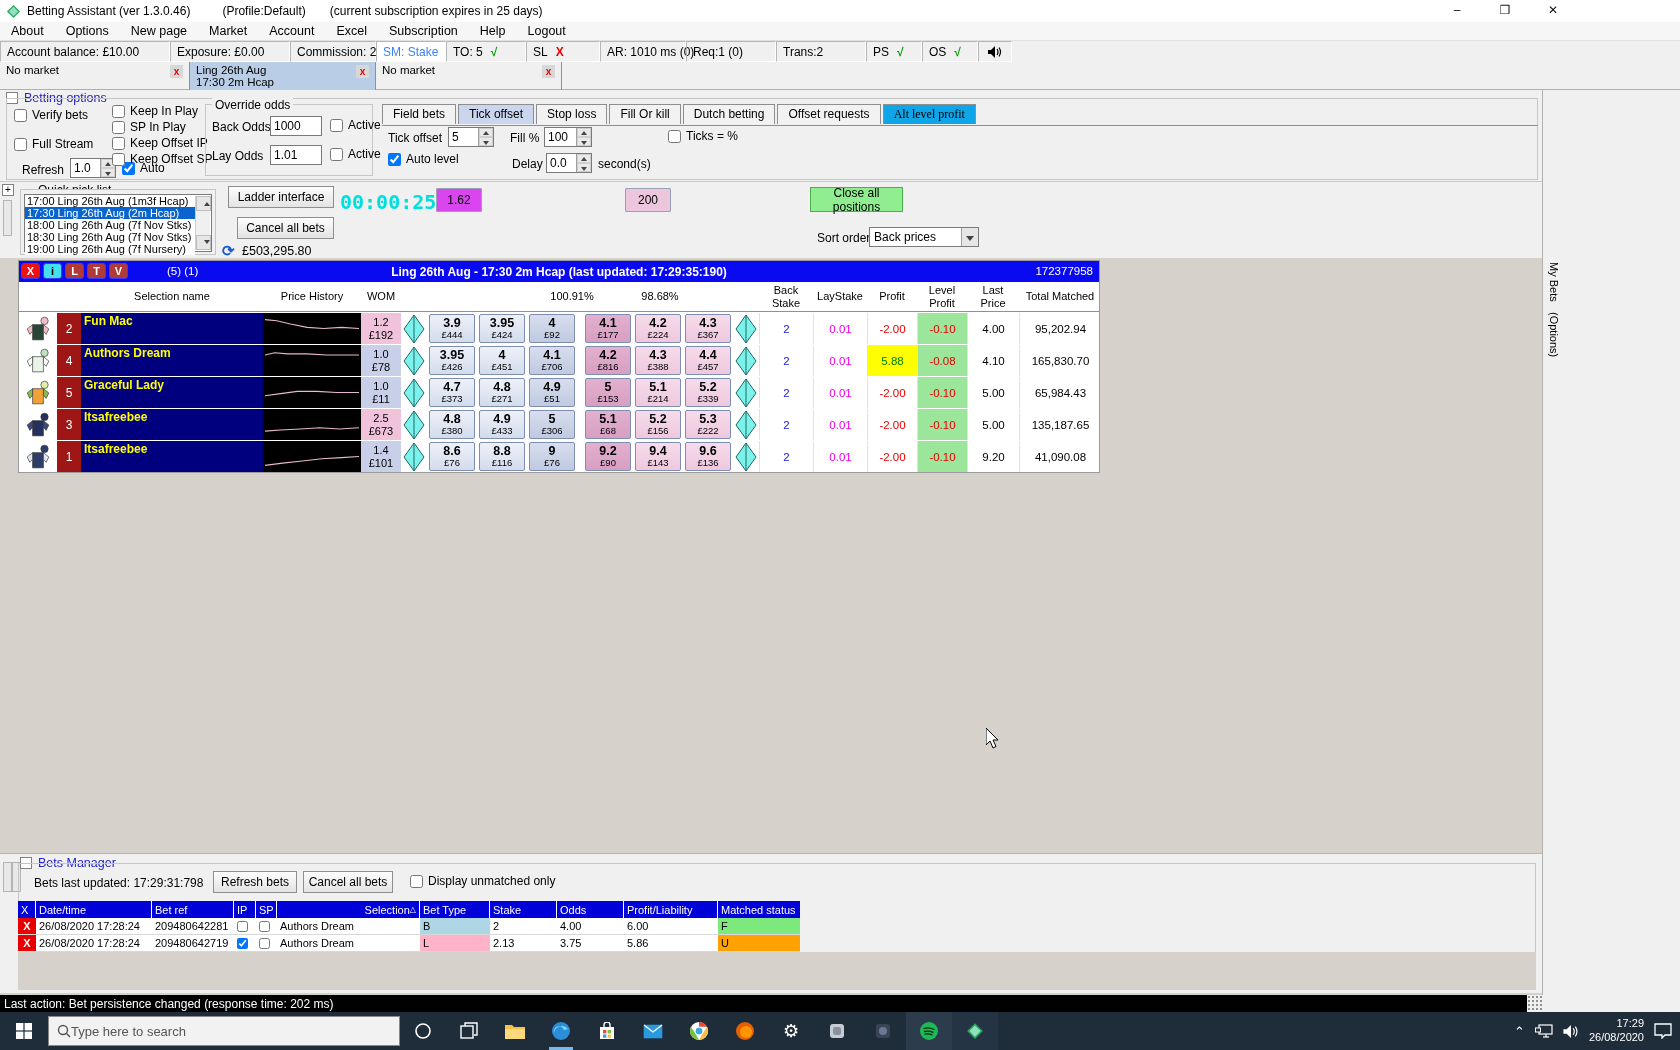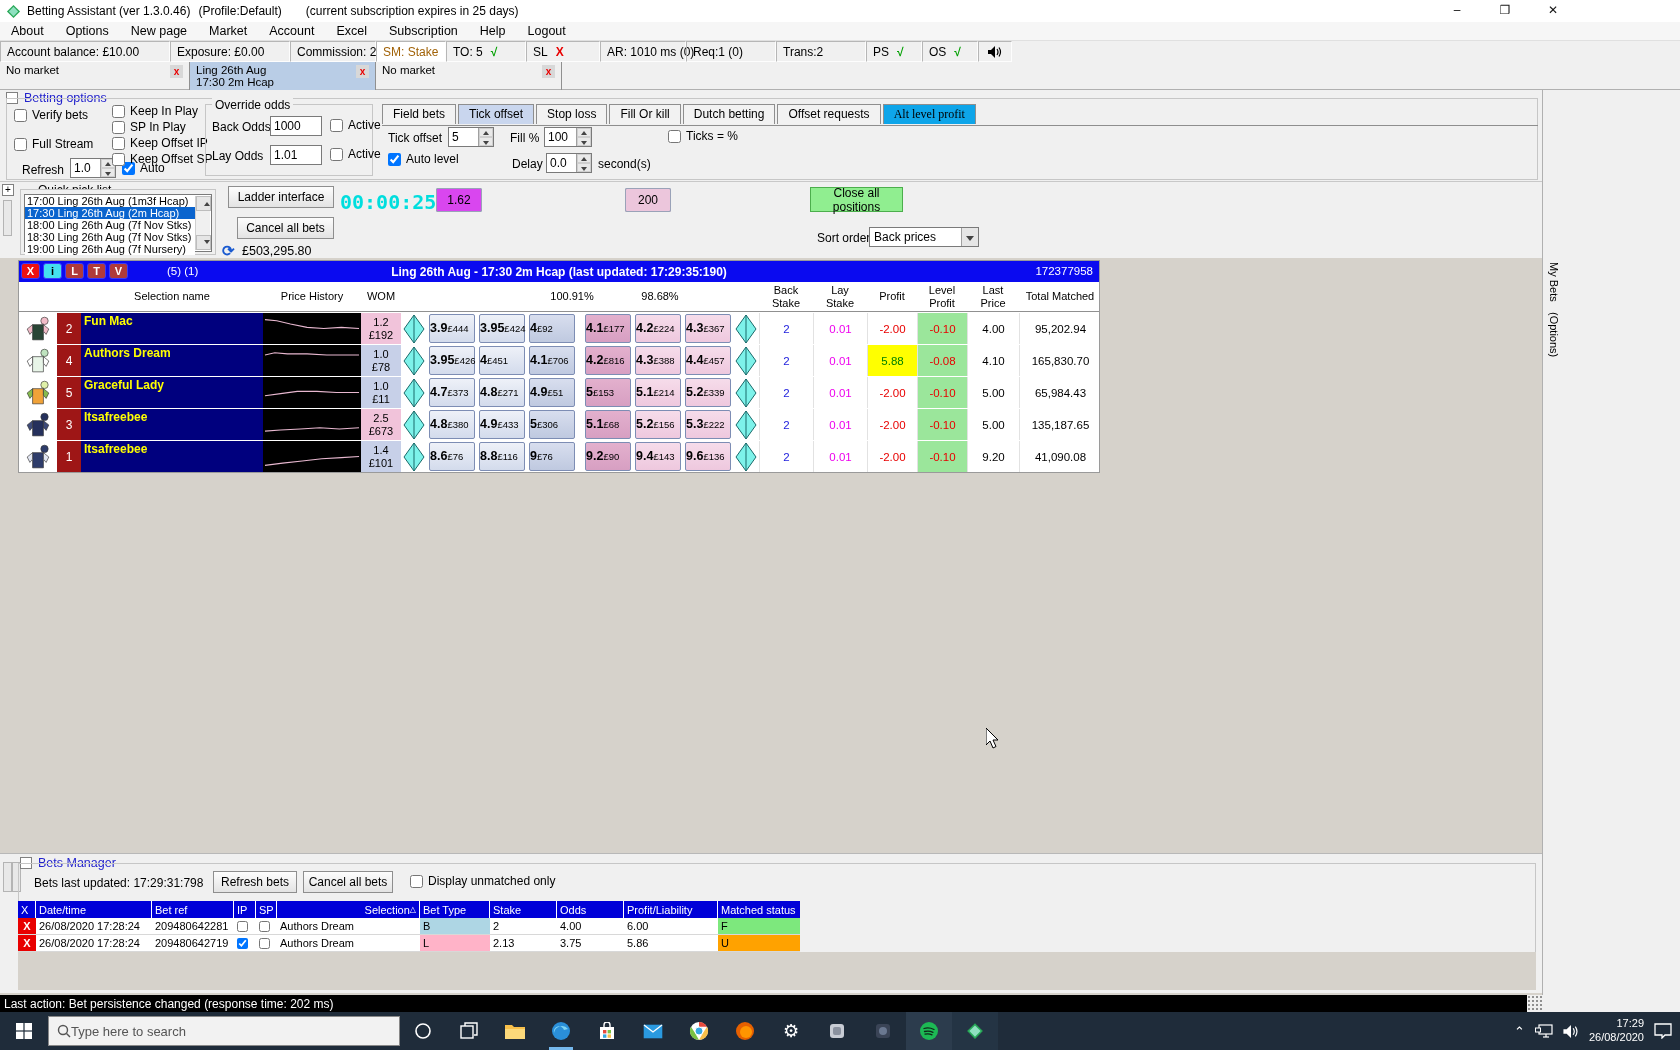--- a/index.html
+++ b/index.html
@@ -60,21 +60,21 @@
 .cL0{left:564px;width:50px}.cL1{left:614px;width:50px}.cL2{left:664px;width:50px}
 .cDiaR{left:714px;width:26px}
 .cBS{left:740px;width:54px}.cLS{left:794px;width:54px}.cPr{left:848px;width:50px}
 .cLv{left:898px;width:50px}.cLP{left:948px;width:52px}.cTM{left:1000px;width:82px}
 .numcell{background:#9e1616;color:#fff;display:flex;align-items:center;justify-content:center;font-size:12px}
 .namecell{background:#00007e;color:#ffff00;font-weight:bold;font-size:12px;padding:1px 3px}
 .histcell{background:#000}
 .womcell{display:flex;flex-direction:column;align-items:center;justify-content:center;font-size:11px;line-height:1.15}
 .diacell{display:flex;align-items:center;justify-content:center}
 .pbtn{position:absolute;top:1px;bottom:1px;left:2px;right:2px;border:1px solid #7d8db4;border-radius:2px;
- display:flex;flex-direction:row;align-items:center;line-height:1.05}
+ display:flex;flex-direction:column;align-items:center;justify-content:center;line-height:1.05}
 .pbtn .p{font-weight:bold;font-size:12.5px}
 .pbtn .a{font-size:9.5px}
 .bk{background:linear-gradient(#eef1f8,#d3dbec)}
 .bk3{background:linear-gradient(#d8deee,#bfc9e0)}
 .ly1{background:linear-gradient(#e3b0cd,#d79fc2)}
 .ly{background:linear-gradient(#f6dcea,#eec8de)}
 .rcell{display:flex;align-items:center;justify-content:center;font-size:11.5px;border-left:1px solid #e2e2e2}
 
 .btable{position:absolute;left:18px;top:901px;width:782px}
 .bhead{position:relative;height:17px;background:#0000d8;color:#fff;font-size:11px}
@@ -104,21 +104,21 @@
 </style>
 </head>
 <body>
 
 <div class="abs titlebar">
   <svg width="15" height="15" style="margin-left:6px" viewBox="0 0 16 16">
       <polygon points="8,1 15,8 8,15 1,8" fill="#27a857"></polygon>
       <polygon points="8,3 13,8 8,13 3,8" fill="#8fe0c0"></polygon>
     </svg>
   <span class="titletext">Betting Assistant (ver 1.3.0.46)</span>
-  <span class="titletext" style="margin-left:8px">(Profile:Default)</span>
+  <span class="titletext" style="margin-left:32px">(Profile:Default)</span>
   <span class="titletext" style="margin-left:24px">(current subscription expires in 25 days)</span>
 </div>
 <div class="winbtn" style="left:1440px">–</div>
 <div class="winbtn" style="left:1488px">❐</div>
 <div class="winbtn" style="left:1536px">✕</div>
 
 <div class="abs menubar">
 
     <span class="menuitem">About</span>
 
@@ -137,21 +137,21 @@
     <span class="menuitem">Help</span>
 
     <span class="menuitem">Logout</span>
 
 </div>
 
 <div class="abs statusstrip">
   <div class="seg" style="width:170px">Account balance: £10.00</div>
   <div class="seg" style="width:120px">Exposure: £0.00</div>
   <div class="seg" style="width:86px">Commission: 2.00%</div>
-  <div class="seg" style="width:70px;background:#fff;color:#a16207">SM: Stake</div>
+  <div class="seg" style="width:70px;background:#fff;color:#3b82f6">SM: Stake</div>
   <div class="seg" style="width:80px">
       <span>TO: 5</span>
       <span class="mark-g">√</span>
     </div>
   <div class="seg" style="width:74px">
       <span>SL</span>
       <span class="mark-r">X</span>
     </div>
   <div class="seg" style="width:86px">AR: 1010 ms (0)</div>
   <div class="seg" style="width:90px">Req:1 (0)</div>
@@ -396,21 +396,21 @@
   <div class="ghead">
     <div class="gcell hc cName">Selection name</div>
     <div class="gcell hc cHist">Price History</div>
     <div class="gcell hc cWom">WOM</div>
     <div class="gcell hc" style="left:508px;width:90px">100.91%</div>
     <div class="gcell hc" style="left:598px;width:86px">98.68%</div>
     <div class="gcell hc cBS" style="flex-direction:column">
         <span>Back</span>
         <span>Stake</span>
       </div>
-    <div class="gcell hc cLS" style="flex-direction:column">
+    <div class="gcell hc cLS" style="flex-direction:row">
         <span>Lay</span>
         <span>Stake</span>
       </div>
     <div class="gcell hc cPr">Profit</div>
     <div class="gcell hc cLv" style="flex-direction:column">
         <span>Level</span>
         <span>Profit</span>
       </div>
     <div class="gcell hc cLP" style="flex-direction:column">
         <span>Last</span>

